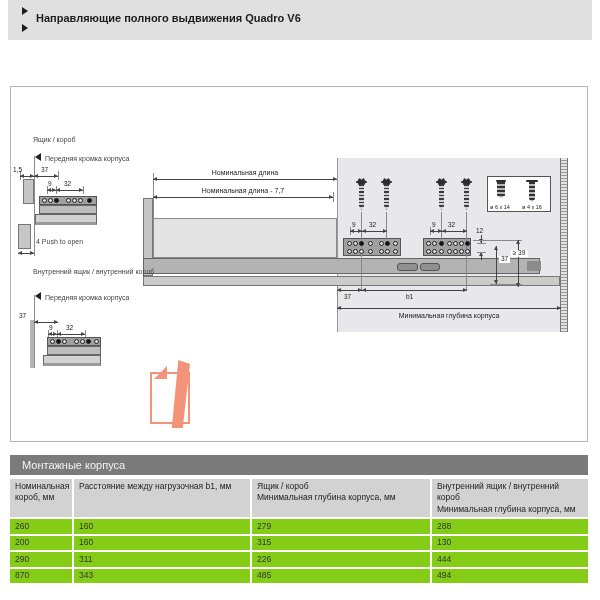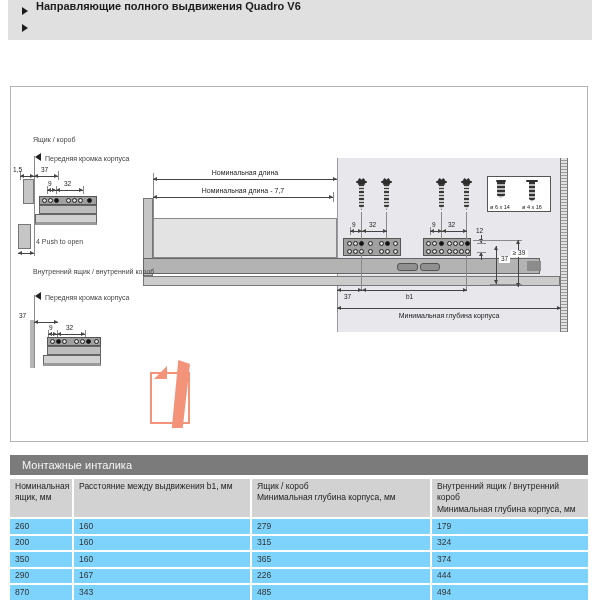--- a/index.html
+++ b/index.html
@@ -73,31 +73,31 @@
                   clip-path:polygon(30% 100%,55% 0,100% 6%,72% 100%);}
   .logo-icon .fl{position:absolute;left:4px;top:6px;width:13px;height:13px;background:#f2937a;
                  clip-path:polygon(100% 0,100% 100%,0 100%);}
 
   
   #tblwrap{position:absolute;left:10px;top:477px;width:578px;}
   #tblwrap table{width:100%;border-collapse:separate;border-spacing:0 2px;table-layout:fixed;}
   #tblwrap th,#tblwrap td{font-size:8.5px;line-height:1.35;text-align:left;vertical-align:top;
       padding:2px 5px;font-weight:normal;box-sizing:border-box;}
   #tblwrap th{background:#d2d2d2;color:#222;height:30px;}
-  #tblwrap td{background:#7dd3fc;color:#333;padding:1.5px 5px;}
+  #tblwrap td{background:#84cc16;color:#333;padding:1.5px 5px;}
   #tblwrap th+th,#tblwrap td+td{border-left:2px solid #fff;}
 </style>
 </head>
 <body>
 
 <div id="page">
 
   <div class="band">
     <span class="tri" style="top:7px;"></span>
-    <div class="bline" style="top:0;">Направляющие полного выдвижения Quadro V6</div>
+    <div class="bline" style="top:12px;">Направляющие полного выдвижения Quadro V6</div>
     <span class="tri" style="top:24px;"></span>
   </div>
 
 
   <div class="panel"></div>
 
   <div class="rect" style="left:337px;top:158px;width:230px;height:174px;background:#e8e8ec;border-left:1px solid #9a9a9a;"></div>
   <div class="rect hatch" style="left:560px;top:158px;width:8px;height:174px;"></div>
 
   <div class="rect" style="left:143px;top:198px;width:10px;height:78px;background:#c6c6c6;border:1px solid #777;"></div>
@@ -224,72 +224,66 @@
   <div class="rect" style="left:47px;top:337px;width:54px;height:9px;background:#a0a0a0;border:1px solid #555;"></div>
   <div class="rect" style="left:47px;top:346px;width:54px;height:9px;background:#bdbdbd;border:1px solid #666;"></div>
   <div class="rect" style="left:43px;top:355px;width:58px;height:11px;background:#d2d2d2;border:1px solid #666;border-bottom:3px solid #9a9a9a;"></div>
 
   <div class="logo-icon">
     <div class="sq"></div>
       <div class="bar"></div>
       <div class="fl"></div>
   </div>
 
-  <div class="secbar" style="top:455px;">Монтажные инталика</div>
+  <div class="secbar" style="top:455px;">Монтажные корпуса</div>
 
   <div id="tblwrap">
     <table>
       <colgroup id="cols">
           <col style="width: 62px;">
           <col style="width: 178px;">
           <col style="width: 180px;">
           <col style="width: 158px;">
         </colgroup>
       <thead>
           <tr id="thr">
             <th>
               <div>Номинальная</div>
-              <div>ящик, мм</div>
+              <div>короб, мм</div>
             </th>
             <th>
-              <div>Расстояние между выдвижения b1, мм</div>
+              <div>Расстояние между нагрузочная b1, мм</div>
               <div></div>
             </th>
             <th>
               <div>Ящик / короб</div>
               <div>Минимальная глубина корпуса, мм</div>
             </th>
             <th>
               <div>Внутренний ящик / внутренний короб</div>
               <div>Минимальная глубина корпуса, мм</div>
             </th>
           </tr>
         </thead>
       <tbody id="tb">
           <tr>
             <td>260</td>
             <td>160</td>
             <td>279</td>
-            <td>179</td>
+            <td>288</td>
           </tr>
           <tr>
             <td>200</td>
             <td>160</td>
             <td>315</td>
-            <td>324</td>
-          </tr>
-          <tr>
-            <td>350</td>
-            <td>160</td>
-            <td>365</td>
-            <td>374</td>
+            <td>130</td>
           </tr>
           <tr>
             <td>290</td>
-            <td>167</td>
+            <td>311</td>
             <td>226</td>
             <td>444</td>
           </tr>
           <tr>
             <td>870</td>
             <td>343</td>
             <td>485</td>
             <td>494</td>
           </tr>
         </tbody>

